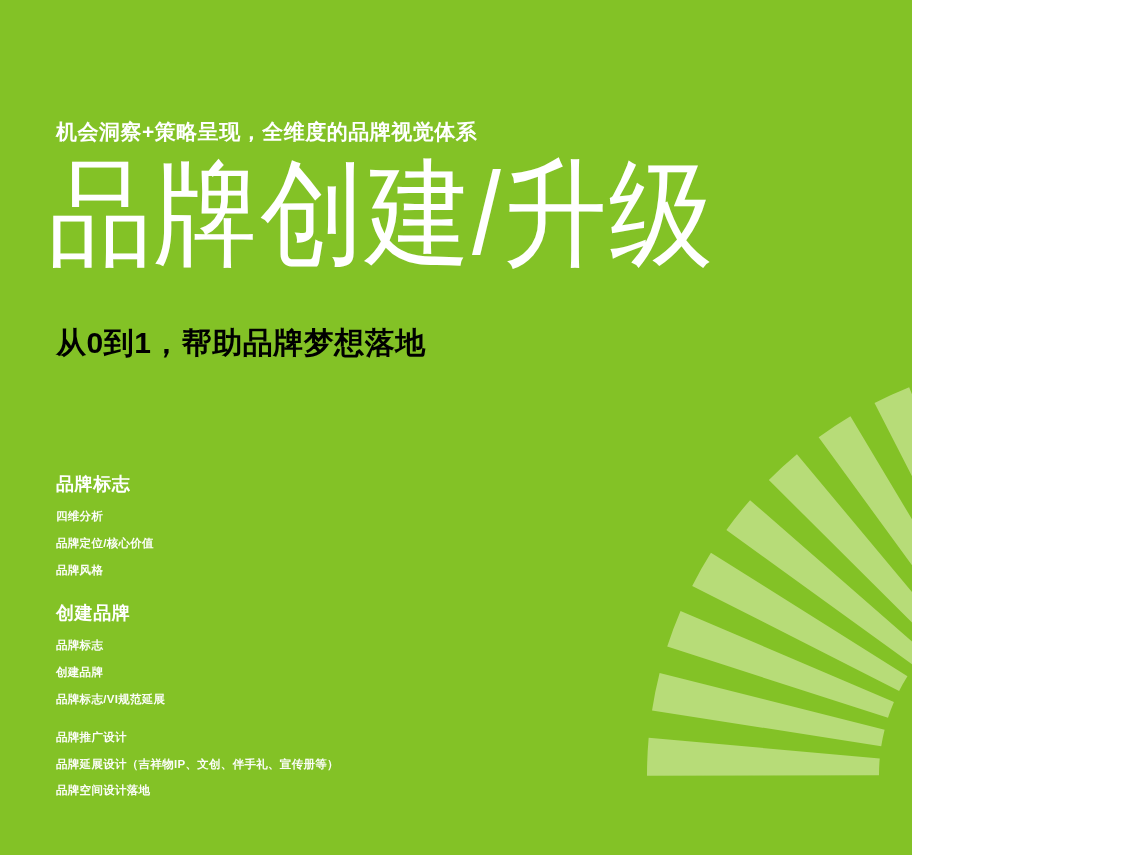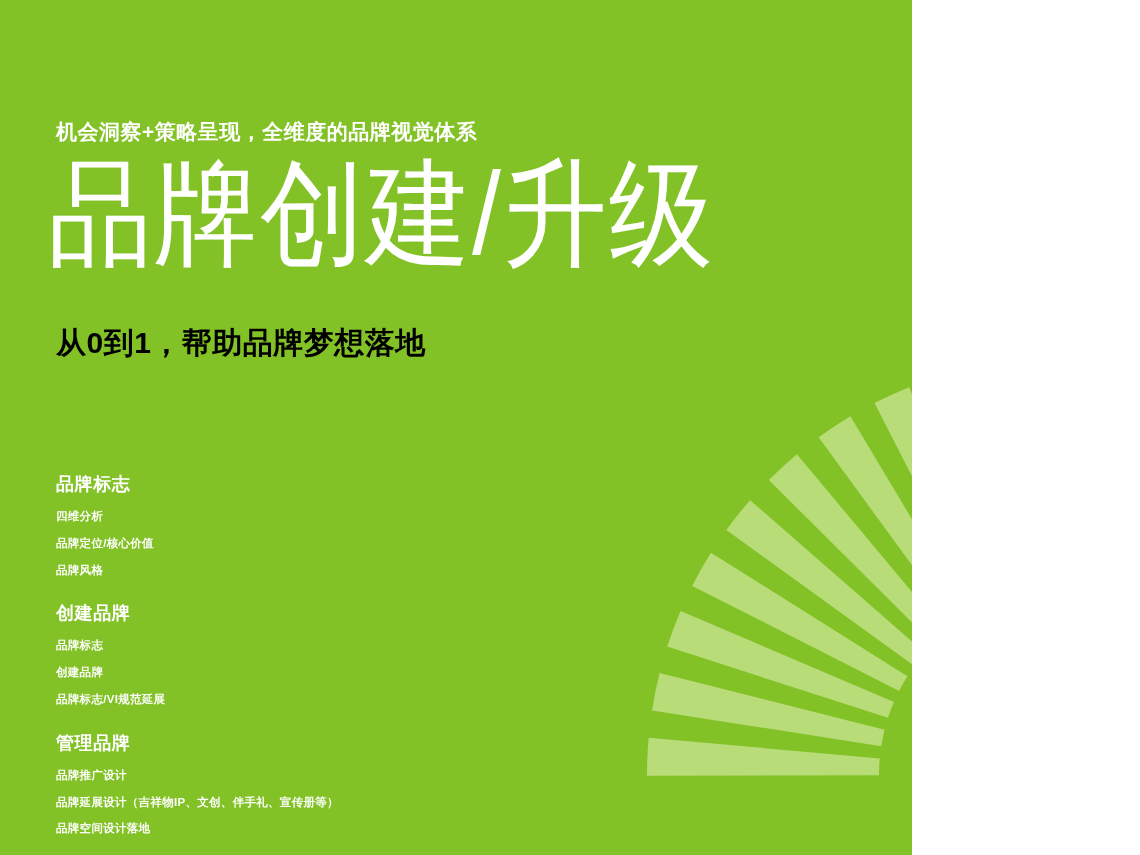--- a/index.html
+++ b/index.html
@@ -196,21 +196,20 @@
       </div>
 
       <div class="section">
         <div class="section-title">创建品牌</div>
         <div class="section-item">品牌标志</div>
         <div class="section-item">创建品牌</div>
         <div class="section-item">品牌标志/VI规范延展</div>
       </div>
 
       <div class="section">
-        <div class="section-title">管理品牌</div>
         <div class="section-item">品牌推广设计</div>
         <div class="section-item">品牌延展设计（吉祥物IP、文创、伴手礼、宣传册等）</div>
         <div class="section-item">品牌空间设计落地</div>
       </div>
 
     </div>
   </div>
 </div>
 
 </body></html>

